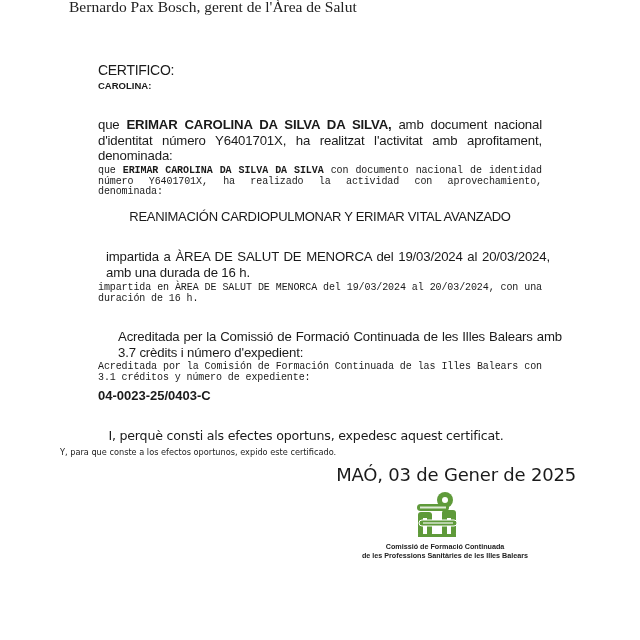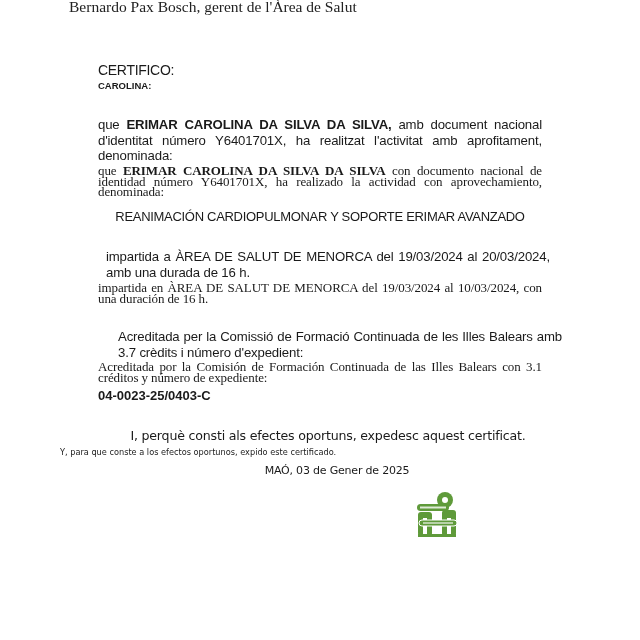--- a/index.html
+++ b/index.html
@@ -38,22 +38,22 @@
     .para-ca {
       left: 98px; width: 444px;
       font-family: Liberation Sans, sans-serif;
       font-size: 13.2px;
       line-height: 15.5px;
       text-align: justify;
       letter-spacing: -0.15px;
     }
     .para-es {
       left: 98px; width: 444px;
-      font-family: Liberation Serif, serif;
-      font-size: 13px;
+      font-family: Liberation Mono, monospace;
+      font-size: 10px;
       line-height: 10.5px;
       text-align: justify;
       letter-spacing: -0.1px;
     }
     .b { font-weight: bold; }
     .course-title {
       left: 98px; width: 444px; top: 209px;
       text-align: center;
       font-family: "Liberation Sans", sans-serif;
       font-size: 13px;
@@ -61,37 +61,37 @@
       white-space: nowrap;
     }
     .expedient {
       left: 98px; width: 444px; top: 388px;
       text-align: left;
       font-family: "Liberation Sans", sans-serif;
       font-size: 13px;
       font-weight: bold;
     }
     .closing-ca {
-      left: 68px; width: 520px; top: 428px;
+      left: 46px; width: 520px; top: 428px;
       text-align: center;
       font-family: "DejaVu Sans", sans-serif;
       font-size: 12.6px;
       letter-spacing: -0.2px;
     }
     .closing-es {
       left: 60px; width: 520px; top: 447px;
       text-align: left;
       font-family: "DejaVu Sans", sans-serif;
       font-size: 8.2px;
     }
     .place-date {
-      left: 77px; width: 520px; top: 464px;
-      text-align: center;
+      left: 56px; width: 520px; top: 464px;
+      text-align: right;
       font-family: "DejaVu Sans", sans-serif;
-      font-size: 11px;
+      font-size: 18px;
       letter-spacing: -0.2px;
     }
     .logo {
       left: 414px; top: 490px;
       width: 48px; height: 48px;
     }
     .logo-caption {
       left: 330px; width: 230px; top: 542px;
       text-align: center;
       font-family: "Liberation Sans", sans-serif;
@@ -109,24 +109,24 @@
 <div class="abs certific-ca">CERTIFICO:</div>
 <div class="abs certific-es">CAROLINA:</div>
 
 <div class="abs para-ca" style="top:117px;">
   <span>que </span><span class="b">ERIMAR CAROLINA DA SILVA DA SILVA,</span><span>  amb document nacional d'identitat número Y6401701X, ha realitzat l'activitat amb aprofitament, denominada:</span>
 </div>
 <div class="abs para-es" style="top:166px;">
   <span>que </span><span class="b">ERIMAR CAROLINA DA SILVA DA SILVA</span><span> con documento nacional de identidad número Y6401701X, ha realizado la actividad con aprovechamiento, denominada:</span>
 </div>
 
-<div class="abs course-title">REANIMACIÓN CARDIOPULMONAR Y SOPORTE ERIMAR AVANZADO</div>
+<div class="abs course-title">REANIMACIÓN CARDIOPULMONAR Y ERIMAR VITAL AVANZADO</div>
 
 <div class="abs para-ca" style="top:249px;margin-left:8px;">impartida a ÀREA DE SALUT DE MENORCA del 19/03/2024 al 20/03/2024, amb una durada de 16 h.</div>
-<div class="abs para-es" style="top:283px;">impartida en ÀREA DE SALUT DE MENORCA del 19/03/2024 al 10/03/2024, con una duración de 16 h.</div>
+<div class="abs para-es" style="top:283px;">impartida en ÀREA DE SALUT DE MENORCA del 19/03/2024 al 20/03/2024, con una duración de 16 h.</div>
 
 <div class="abs para-ca" style="top:329px;margin-left:20px;">Acreditada per la Comissió de Formació Continuada de les Illes Balears amb 3.7 crèdits i  número d'expedient:</div>
 <div class="abs para-es" style="top:362px;">Acreditada por la Comisión de Formación Continuada de las Illes Balears con 3.1 créditos y número de expediente:</div>
 
 <div class="abs expedient">04-0023-25/0403-C</div>
 
 <div class="abs closing-ca">I, perquè consti als efectes oportuns, expedesc aquest certificat.</div>
 <div class="abs closing-es">Y, para que conste a los efectos oportunos, expido este certificado.</div>
 <div class="abs place-date">MAÓ, 03 de Gener de 2025</div>
 
@@ -145,13 +145,15 @@
     <rect x="33" y="28" width="4" height="18" fill="#ffffff"></rect>
 
     <rect x="5" y="30" width="38" height="6" rx="3" fill="#5f9a3a" stroke="#ffffff" stroke-width="1"></rect>
     <rect x="9" y="32.3" width="30" height="1.4" fill="#ffffff" opacity="0.8"></rect>
 
     <rect x="4" y="44" width="38" height="3" fill="#5f9a3a"></rect>
   </svg>
 </div>
 
 <div class="abs logo-caption">
+  <div>Comissió de Formació Continuada</div>
+  <div>de les Professions Sanitàries de les Illes Balears</div>
 </div>
 
 </body></html>

